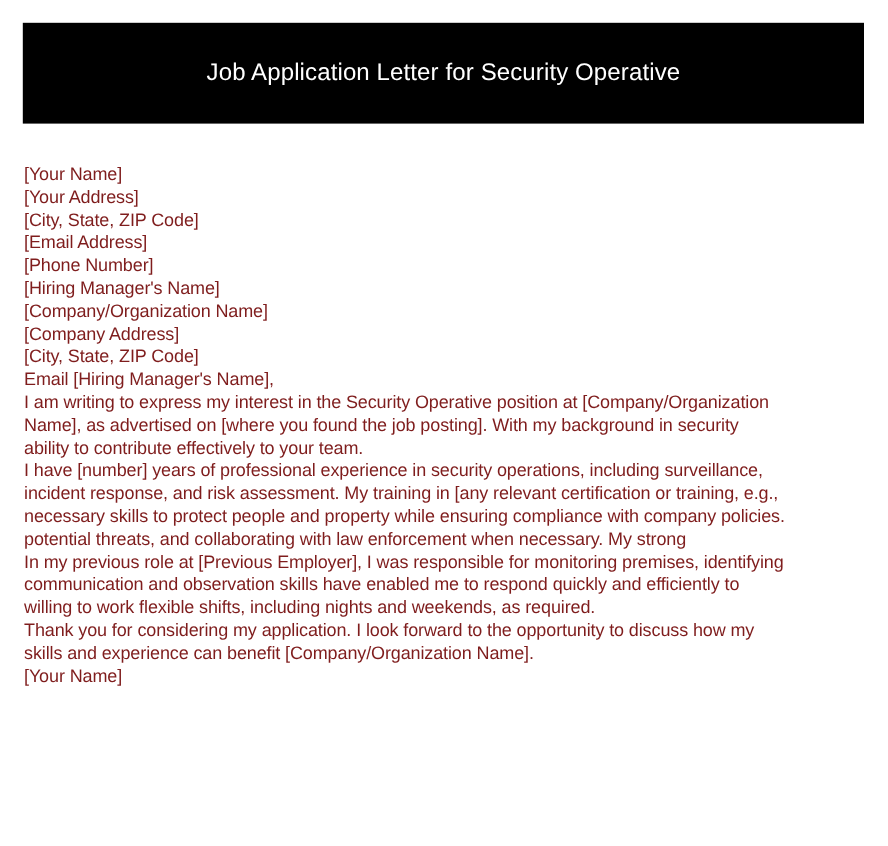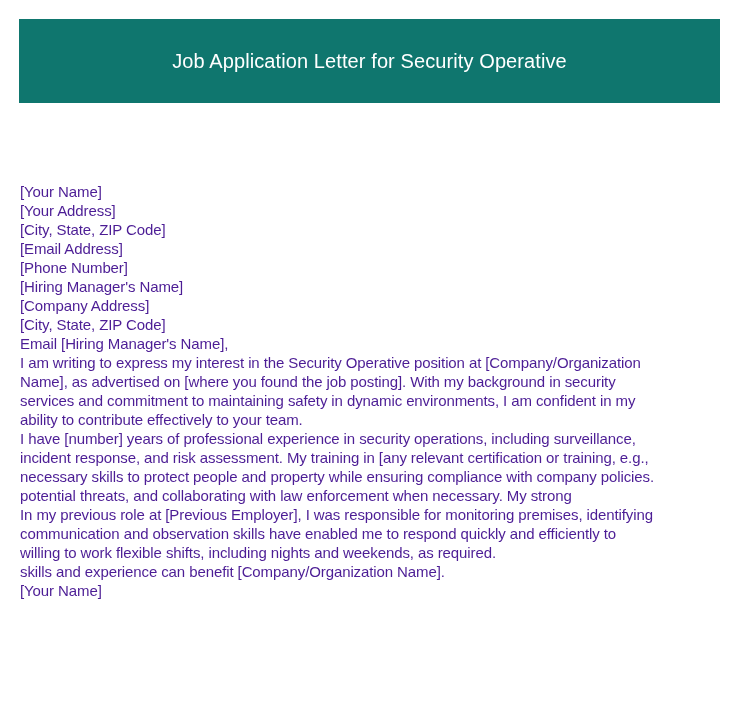--- a/index.html
+++ b/index.html
@@ -45,48 +45,49 @@
     font-size: 15px;
     letter-spacing: -0.1px;
     white-space: nowrap;
   }
 </style>
 </head>
 <body>
 
 <div class="page" style="background: rgb(255, 255, 255);">
 
-  <div class="banner" style="background: #0f766e; color: rgb(255, 255, 255);">
+  <div class="banner" style="background: #000000; color: rgb(255, 255, 255);">
     <div class="banner-title">Job Application Letter for Security Operative</div>
   </div>
 
-  <div class="letter" style="color: #4c1d95; margin-top: 46px;">
+  <div class="letter" style="color: #7f1d1d;">
     <div>
         <div class="line">[Your Name]</div>
         <div class="line">[Your Address]</div>
         <div class="line">[City, State, ZIP Code]</div>
         <div class="line">[Email Address]</div>
         <div class="line">[Phone Number]</div>
       </div>
     <div>
         <div class="line">[Hiring Manager's Name]</div>
+        <div class="line">[Company/Organization Name]</div>
         <div class="line">[Company Address]</div>
         <div class="line">[City, State, ZIP Code]</div>
       </div>
     <div class="line">Email [Hiring Manager's Name],</div>
     <div>
         <div class="line">I am writing to express my interest in the Security Operative position at [Company/Organization</div>
         <div class="line">Name], as advertised on [where you found the job posting]. With my background in security</div>
-        <div class="line">services and commitment to maintaining safety in dynamic environments, I am confident in my</div>
         <div class="line">ability to contribute effectively to your team.</div>
         <div class="line">I have [number] years of professional experience in security operations, including surveillance,</div>
         <div class="line">incident response, and risk assessment. My training in [any relevant certification or training, e.g.,</div>
         <div class="line">necessary skills to protect people and property while ensuring compliance with company policies.</div>
         <div class="line">potential threats, and collaborating with law enforcement when necessary. My strong</div>
         <div class="line">In my previous role at [Previous Employer], I was responsible for monitoring premises, identifying</div>
         <div class="line">communication and observation skills have enabled me to respond quickly and efficiently to</div>
         <div class="line">willing to work flexible shifts, including nights and weekends, as required.</div>
+        <div class="line">Thank you for considering my application. I look forward to the opportunity to discuss how my</div>
         <div class="line">skills and experience can benefit [Company/Organization Name].</div>
         <div class="line">[Your Name]</div>
       </div>
   </div>
 
 </div>
 
 </body></html>

